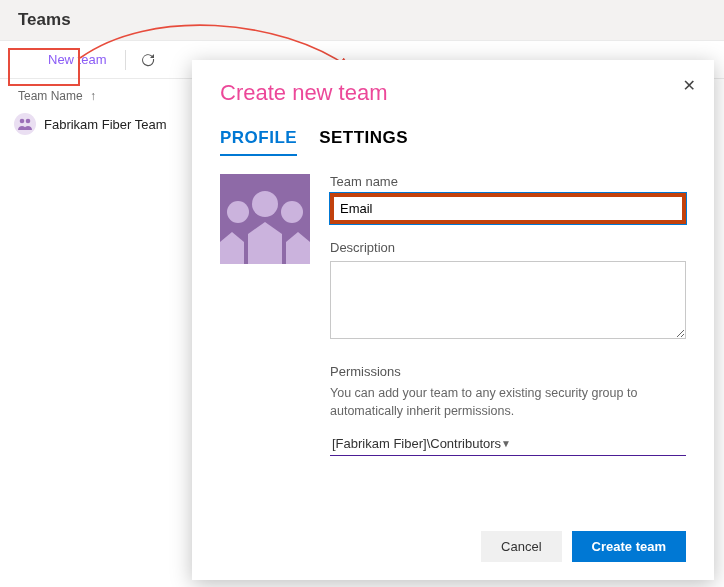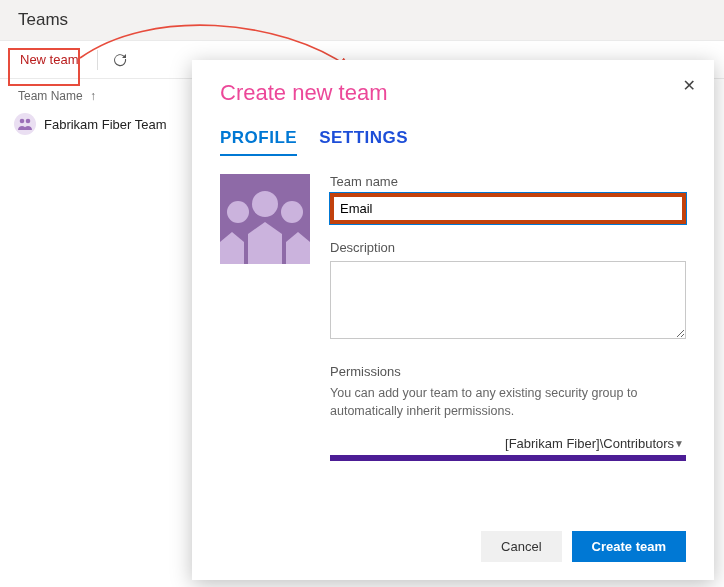--- a/index.html
+++ b/index.html
@@ -11,37 +11,38 @@
     background: #fff;
     width: 724px;
     height: 587px;
     overflow: hidden;
     position: relative;
   }
   .page-header {
     background: #f3f2f1;
     padding: 10px 18px 10px 18px;
     font-size: 17px;
-    font-weight: 400;
+    font-weight: 700;
     border-bottom: 1px solid #eaeaea;
   }
   .toolbar {
     display: flex;
     align-items: center;
     padding: 6px 12px;
     border-bottom: 1px solid #eaeaea;
     gap: 6px;
   }
   .toolbar .new-team-btn {
     border: none;
     background: transparent;
     font-size: 13px;
     padding: 5px 8px;
     cursor: pointer;
-    color: #b91c1c;
+    color: #8b5cf6;
+    margin-left: 28px;
   }
   .toolbar .sep {
     width: 1px;
     height: 20px;
     background: #ddd;
     margin: 0 4px;
   }
   .toolbar .refresh-btn {
     border: none;
     background: transparent;
@@ -110,21 +111,21 @@
   .tabs {
     display: flex;
     gap: 22px;
     font-size: 17px;
     letter-spacing: 0.5px;
     margin-bottom: 18px;
   }
   .tab {
     padding-bottom: 6px;
     cursor: pointer;
-    color: #1d4ed8;
+    color: #000000;
     font-weight: 600;
   }
   .tab.active {
     color: #0078d4;
     border-bottom: 2px solid #0078d4;
   }
   .form-row {
     display: flex;
     gap: 20px;
   }
@@ -163,25 +164,25 @@
   .perm-block { margin-top: 22px; }
   .perm-help {
     font-size: 12.5px;
     color: #666;
     margin: 6px 0 12px 0;
     line-height: 1.4;
   }
   .perm-select {
     width: 100%;
     border: none;
-    border-bottom: 6px solid #4c1d95;
+    border-bottom: 1px solid #4c1d95;
     padding: 4px 2px;
     font-size: 13px;
     display: flex;
-    justify-content: flex-end;
+    justify-content: flex-start;
     align-items: center;
     cursor: pointer;
     background: #fff;
   }
   .perm-select .caret { color: #666; font-size: 10px; }
   .dialog-buttons {
     position: absolute;
     right: 28px;
     bottom: 18px;
     display: flex;

